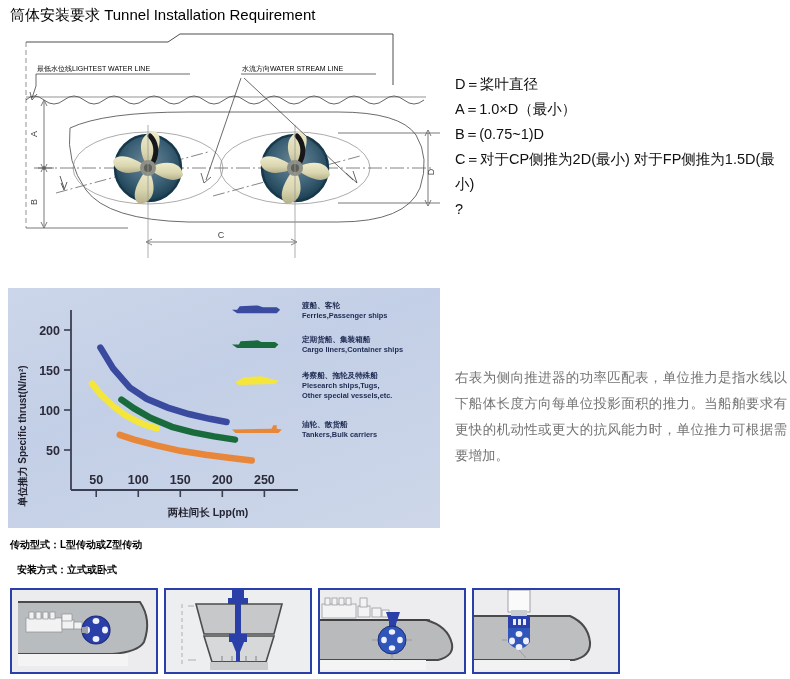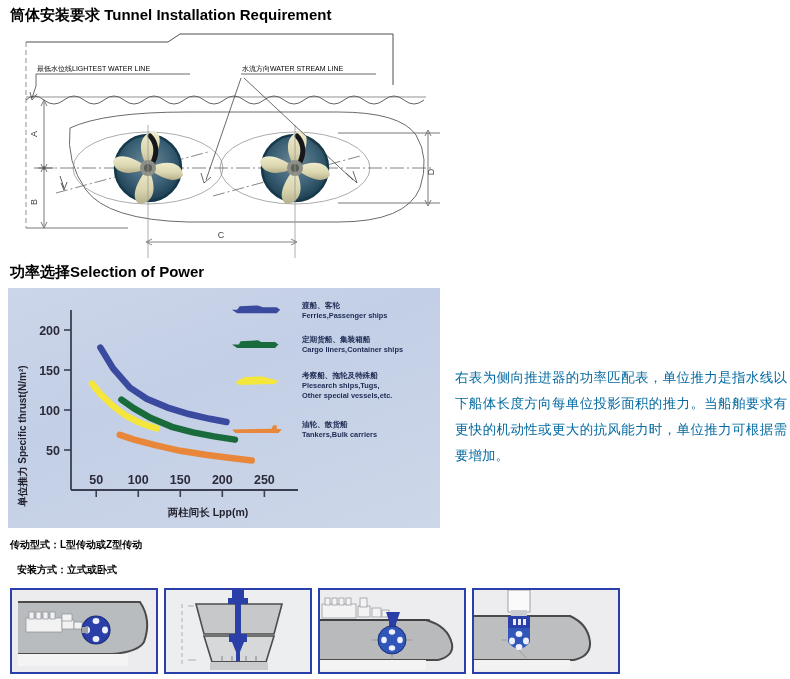--- a/index.html
+++ b/index.html
@@ -7,21 +7,21 @@
     margin: 0; padding: 0;
     width: 790px; height: 679px;
     background: #ffffff;
     font-family: "Liberation Sans", sans-serif;
     overflow: hidden;
   }
   .page { position: relative; width: 790px; height: 679px; }
 
   .hdr {
     position: absolute;
-    font-size: 15px; font-weight: bold; color: #000;
+    font-size: 15px; font-weight: normal; color: #000;
     white-space: nowrap;
   }
   #title-tunnel { left: 10px; top: 6px; }
   #title-power  { left: 10px; top: 263px; }
 
   
   #drawing { position: absolute; left: 8px; top: 30px; width: 440px; height: 228px; }
   #drawing svg { display:block; }
   .dlabel-cn { font-size: 7px; }
   .dimletter { font-size: 9px; fill: #444; }
@@ -50,21 +50,21 @@
   }
   .axis-title-cn { font-size: 10px; font-weight: bold; fill:#232330; }
   .leg-cn { font-size: 7.6px; font-weight: bold; fill: #1d2a52;
             font-family: "Liberation Sans", sans-serif; }
   .leg-en { font-size: 7.4px; font-weight: bold; fill: #1d2a52;
             font-family: "Liberation Sans", sans-serif; }
 
   
   #chart-note {
     position: absolute; left: 455px; top: 365px; width: 332px;
-    font-size: 13.5px; color: #0369a1; line-height: 26px;
+    font-size: 13.5px; color: #737373; line-height: 26px;
     text-align: justify;
   }
 
   
   .drive-line {
     position: absolute; left: 10px;
     font-size: 10px; font-weight: bold; color: #000;
     white-space: nowrap;
   }
   #drive-transmission { top: 538px; }
@@ -197,22 +197,28 @@
         <line x1="233" y1="44" x2="368" y2="44"></line>
         <path d="M233,48 L198,150"></path>
         <path d="M193,143 L196,153 L203,147"></path>
         <path d="M236,48 L345,150"></path>
         <path d="M338,143 L349,153 L345,141"></path>
       </g>
       <text class="dlabel-cn" x="234" y="41">水流方向WATER STREAM LINE</text>
     </svg>
   </div>
 
-
-  <div class="hdr" id="title-power">功率选择Selection of Power</div>
+  <div id="spec-text">
+    <div>D＝桨叶直径</div>
+    <div>A＝1.0×D（最小）</div>
+    <div>B＝(0.75~1)D</div>
+    <div>C＝对于CP侧推为2D(最小) 对于FP侧推为1.5D(最小)</div>
+    <div>?</div>
+  </div>
+
 
   <div id="chart-wrap">
     <svg id="chart-svg" width="432" height="240" viewBox="0 0 432 240">
 
       <g stroke="#3a3f52" stroke-width="1.8" fill="none">
         <line x1="63" y1="22" x2="63" y2="202"></line>
         <line x1="63" y1="202" x2="290" y2="202"></line>
       </g>
 
       <g id="ychart-ticks">

